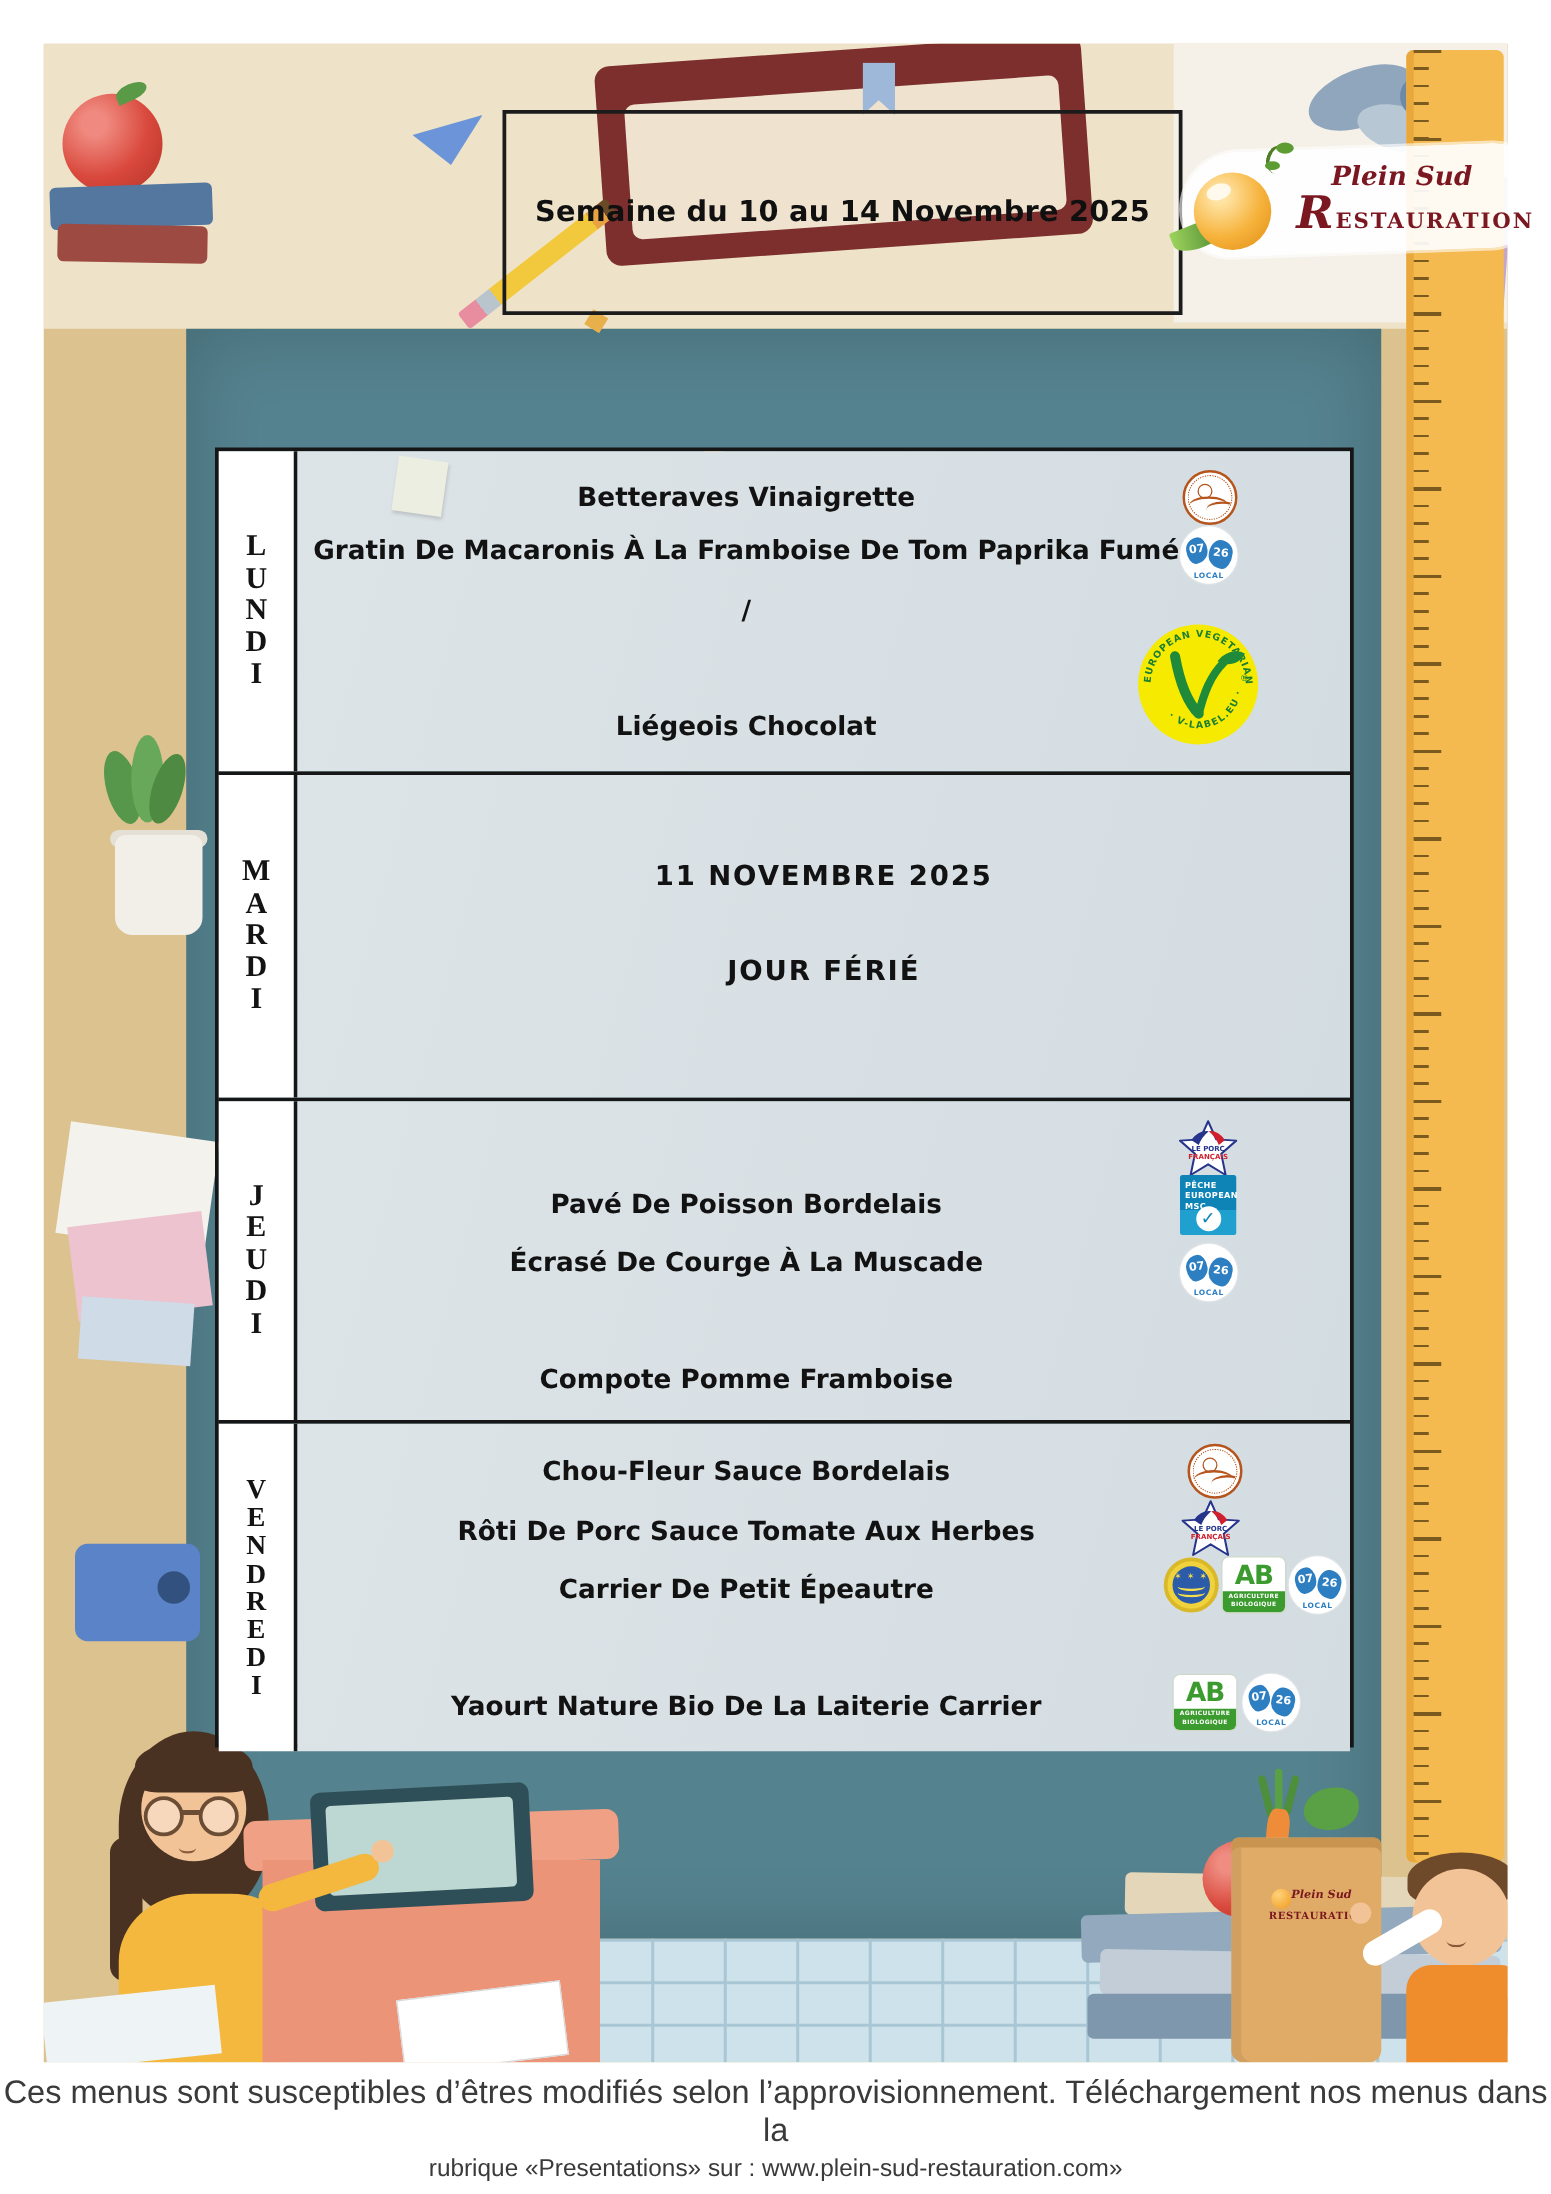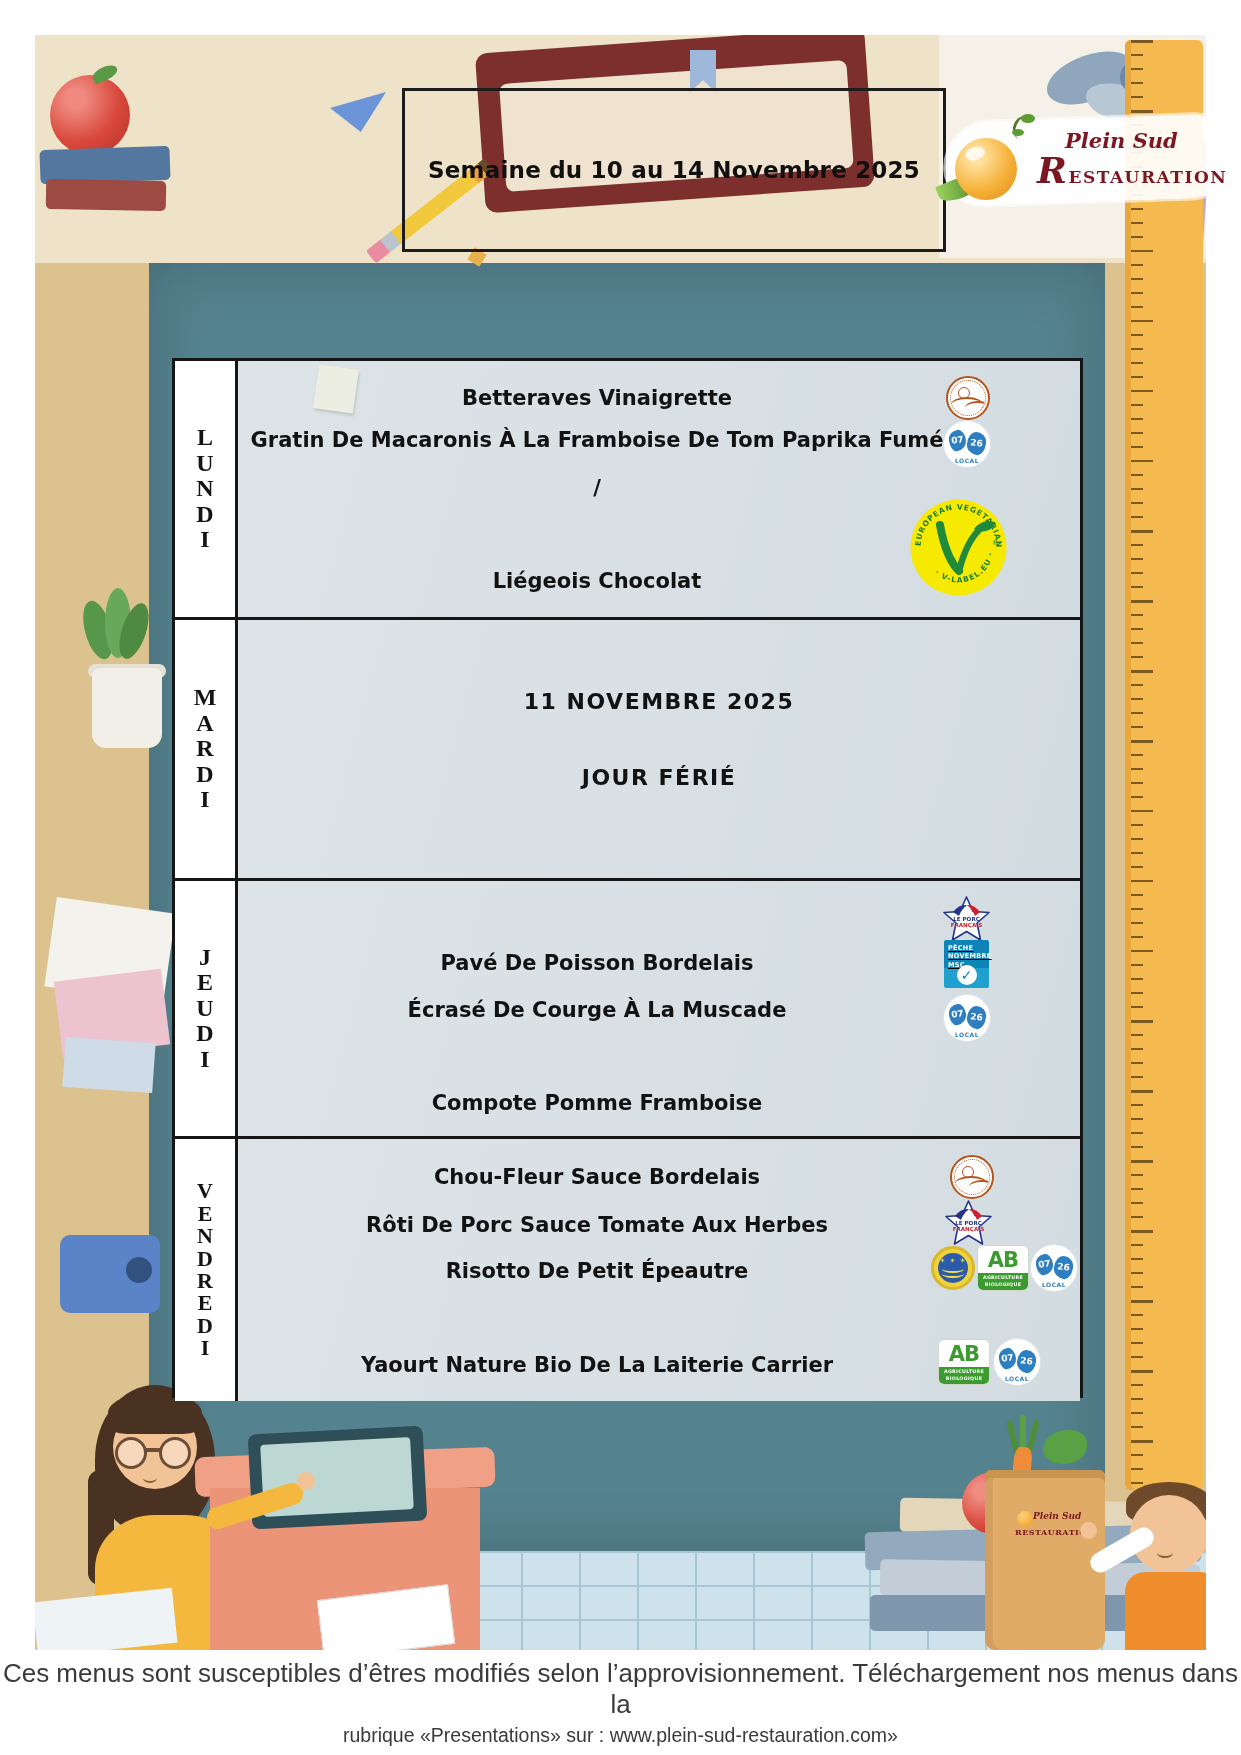--- a/index.html
+++ b/index.html
@@ -153,21 +153,21 @@
   .ic-local{width:46px;height:46px;background:#fff;border-radius:50%;box-shadow:0 0 0 1px #dfe3e6;}
   .blob{position:absolute;background:#2e7fc2;color:#fff;font:700 9px/1 "DejaVu Sans",sans-serif;
         display:flex;align-items:center;justify-content:center;}
   .b07{left:5px;top:9px;width:17px;height:21px;border-radius:58% 42% 62% 38%/45% 52% 48% 55%;transform:rotate(-8deg);}
   .b26{left:23px;top:11px;width:19px;height:23px;border-radius:45% 55% 40% 60%/55% 42% 58% 45%;transform:rotate(6deg);}
   .loc-cap{position:absolute;left:0;right:0;bottom:3px;text-align:center;font:700 6px "DejaVu Sans",sans-serif;
            color:#2e7fc2;letter-spacing:.5px;}
   .ic-vlabel{width:97px;height:97px;}
   .ic-star{width:47px;height:47px;}
   .ic-msc{width:45px;height:48px;background:linear-gradient(180deg,#0e84b6 0 58%,#1fa0cf 58% 100%);
-          border-radius:2px;box-sizing:border-box;padding:4px 0 0 4px;text-decoration:underline;}
+          border-radius:2px;box-sizing:border-box;padding:4px 0 0 4px;}
   .msc-t{font:700 6.5px/1.3 "DejaVu Sans",sans-serif;color:#fff;letter-spacing:.3px;}
   .msc-check{position:absolute;left:50%;bottom:3px;transform:translateX(-50%);width:20px;height:20px;background:#fff;
              border-radius:50%;color:#0e84b6;font:700 14px/20px "DejaVu Sans",sans-serif;text-align:center;}
   .ic-ab{width:52px;height:46px;background:#fff;border-radius:6px;border:1px solid #cfd8ca;box-sizing:border-box;overflow:hidden;}
   .ab-big{font:700 21px/24px "DejaVu Sans",sans-serif;color:#3c9b2f;text-align:center;margin-top:2px;letter-spacing:-1px;}
   .ab-band{position:absolute;left:0;right:0;bottom:0;background:#3c9b2f;color:#fff;font:700 4.8px/1.35 "DejaVu Sans",sans-serif;
            text-align:center;padding:2px 0;letter-spacing:.3px;}
   .ic-ab{position:relative;}
   .ic-eubio{width:44px;height:44px;border-radius:50%;background:#f0d23c;border:3px solid #d9b82a;box-sizing:border-box;}
   .eu-inner{position:absolute;inset:4px;border-radius:50%;background:#2c5ca9;overflow:hidden;}
@@ -336,40 +336,40 @@
         <div class="mline" style="top:208px;">Compote Pomme Framboise</div>
         <svg class="ic ic-star" style="top:15px;right:90px;" viewBox="0 0 47 47">
           <path d="M23.5 1 L30 15.5 L46 16.5 L34 27 L37.5 44 L23.5 35.5 L9.5 44 L13 27 L1 16.5 L17 15.5 Z" fill="#fff" stroke="#26348b" stroke-width="1.6" stroke-linejoin="round"></path>
           <path d="M10 16 Q16 8 24 9 Q18 14 16 20 Z" fill="#26348b"></path>
           <path d="M37 16 Q31 8 24 9 Q30 14 32 20 Z" fill="#d0202e"></path>
           <text x="23.5" y="24.5" text-anchor="middle" font-size="5.6" font-weight="bold" fill="#26348b">LE PORC</text>
           <text x="23.5" y="31" text-anchor="middle" font-size="5.6" font-weight="bold" fill="#d0202e">FRANÇAIS</text>
         </svg>
         <div class="ic ic-msc" style="top:59px;right:91px;">
           <div class="msc-t">PÊCHE</div>
-          <div class="msc-t">NOVEMBRE</div>
+          <div class="msc-t">EUROPEAN</div>
           <div class="msc-t">MSC</div>
           <div class="msc-check">✓</div>
         </div>
         <div class="ic ic-local" style="top:114px;right:90px;">
           <div class="blob b07">07</div>
           <div class="blob b26">26</div>
           <div class="loc-cap">LOCAL</div>
         </div>
       </div>
     </div>
 
     <div class="day-row" style="height:262px;">
       <div class="day-cell">
         <div class="day-vert tight">V<br>E<br>N<br>D<br>R<br>E<br>D<br>I</div>
       </div>
       <div class="day-content">
         <div class="mline" style="top:24px;">Chou-Fleur Sauce Bordelais</div>
         <div class="mline" style="top:72px;">Rôti De Porc Sauce Tomate Aux Herbes</div>
-        <div class="mline" style="top:118px;">Risotto De Petit Épeautre</div>
+        <div class="mline" style="top:118px;">Carrier De Petit Épeautre</div>
         <div class="mline" style="top:212px;">Yaourt Nature Bio De La Laiterie Carrier</div>
         <div class="ic ic-seal" style="top:16px;right:86px;">
           <div class="seal-in">
             <div class="seal-sun"></div>
             <div class="seal-hill1"></div>
             <div class="seal-hill2"></div>
           </div>
         </div>
         <svg class="ic ic-star" style="top:61px;right:88px;" viewBox="0 0 47 47">
           <path d="M23.5 1 L30 15.5 L46 16.5 L34 27 L37.5 44 L23.5 35.5 L9.5 44 L13 27 L1 16.5 L17 15.5 Z" fill="#fff" stroke="#26348b" stroke-width="1.6" stroke-linejoin="round"></path>

